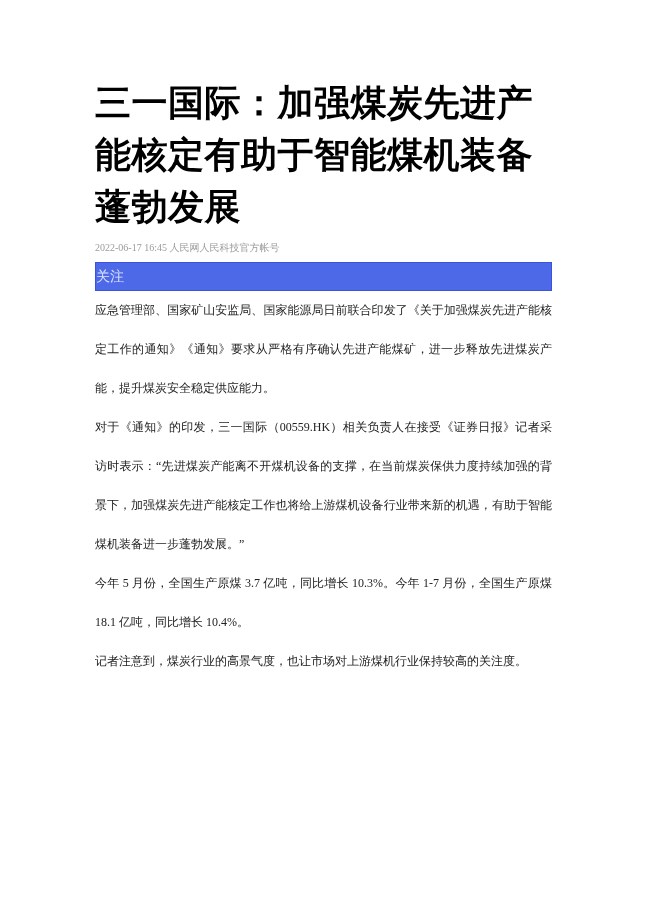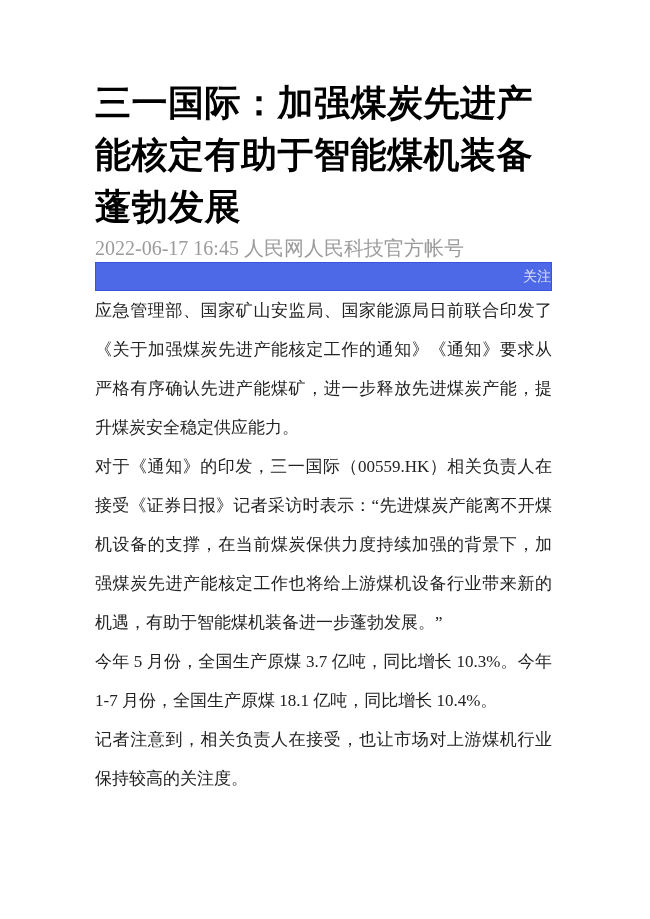--- a/index.html
+++ b/index.html
@@ -31,49 +31,49 @@
   .source-name {
     margin-top: 20px;
     font-size: 16px;
     line-height: 20px;
     font-weight: 700;
     color: #222222;
     cursor: pointer;
   }
   .publish-meta {
     margin-top: 6px;
-    font-size: 20px;
+    font-size: 10px;
     line-height: 18px;
     color: #9b9b9b;
   }
   .follow-button {
     display: block;
     margin-top: 5px;
     width: 100%;
     height: 29px;
     background: #4d69e8;
     border: 1px solid #3a52dc;
     border-radius: 0;
     color: #dce3fa;
     font-family: "Liberation Serif", serif;
     font-size: 14px;
     line-height: 27px;
-    text-align: right;
+    text-align: left;
     padding: 0;
     cursor: pointer;
   }
   .byline {
     margin: 10px 0 8px 0;
     font-size: 17px;
     line-height: 39px;
     color: #222222;
   }
   .body-paragraph {
     margin: 0;
-    font-size: 17px;
+    font-size: 12px;
     line-height: 39px;
     text-align: justify;
     color: #222222;
   }
 </style>
 </head>
 <body>
 
 <div class="content">
   <h1 class="article-title">三一国际：加强煤炭先进产能核定有助于智能煤机装备蓬勃发展</h1>
@@ -83,14 +83,14 @@
 
   <button class="follow-button">关注</button>
 
 
   <p class="body-paragraph">应急管理部、国家矿山安监局、国家能源局日前联合印发了《关于加强煤炭先进产能核定工作的通知》《通知》要求从严格有序确认先进产能煤矿，进一步释放先进煤炭产能，提升煤炭安全稳定供应能力。</p>
 
   <p class="body-paragraph">对于《通知》的印发，三一国际（00559.HK）相关负责人在接受《证券日报》记者采访时表示：“先进煤炭产能离不开煤机设备的支撑，在当前煤炭保供力度持续加强的背景下，加强煤炭先进产能核定工作也将给上游煤机设备行业带来新的机遇，有助于智能煤机装备进一步蓬勃发展。”</p>
 
   <p class="body-paragraph">今年 5 月份，全国生产原煤 3.7 亿吨，同比增长 10.3%。今年 1-7 月份，全国生产原煤 18.1 亿吨，同比增长 10.4%。</p>
 
-  <p class="body-paragraph">记者注意到，相关负责人在接受，也让市场对上游煤机行业保持较高的关注度。</p>
+  <p class="body-paragraph">记者注意到，煤炭行业的高景气度，也让市场对上游煤机行业保持较高的关注度。</p>
 </div>
 
 </body></html>

